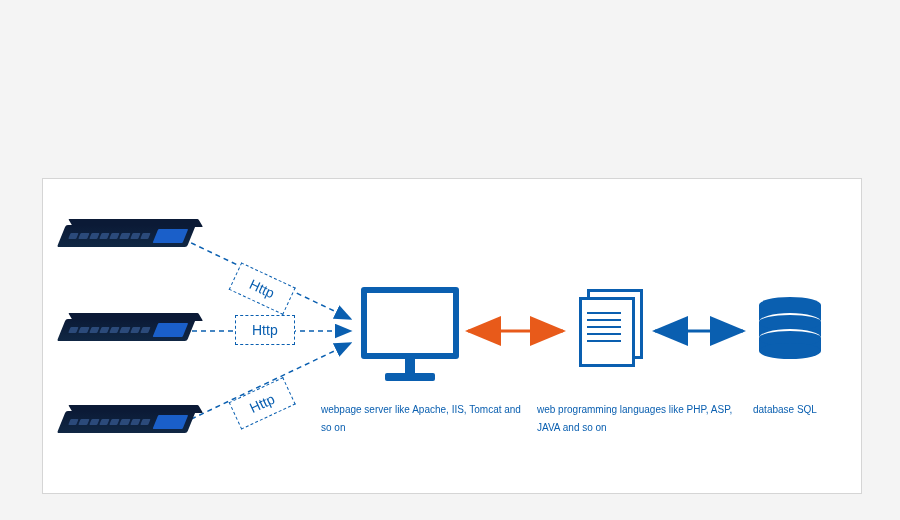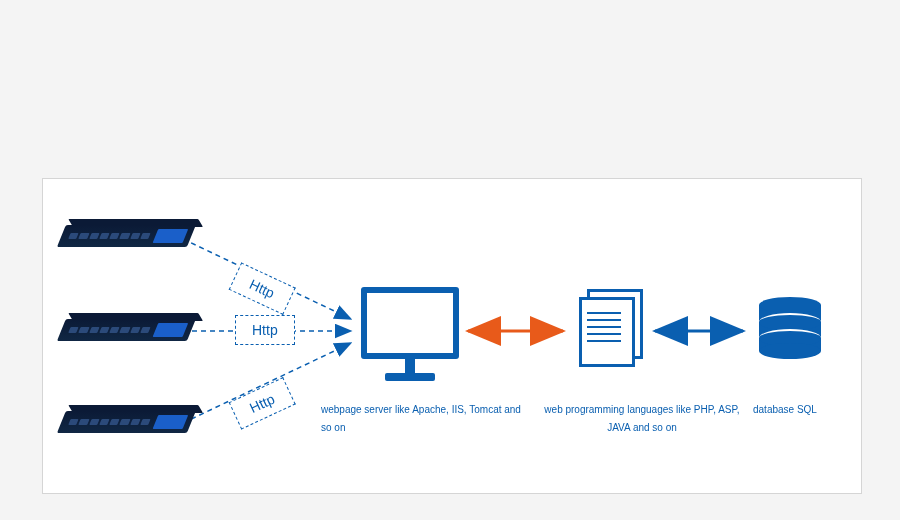--- a/index.html
+++ b/index.html
@@ -142,17 +142,17 @@
 
     <div class="db" style="left:716px;top:118px;">
       <div class="body"></div>
       <div class="ell" style="top:0;"></div>
       <div class="ring" style="top:16px;"></div>
       <div class="ring" style="top:32px;"></div>
       <div class="ell" style="top:46px;"></div>
     </div>
 
     <div class="abs caption" style="left:278px;top:222px;width:200px;">webpage server like Apache, IIS, Tomcat and so on</div>
-    <div class="abs caption" style="left:494px;top:222px;width:210px;text-align:center;">web programming languages like PHP, ASP, JAVA and so on</div>
+    <div class="abs caption" style="left:494px;top:222px;width:210px;">web programming languages like PHP, ASP, JAVA and so on</div>
     <div class="abs caption" style="left:710px;top:222px;width:120px;">database SQL</div>
 
   </div>
 </div>
 
 </body></html>

